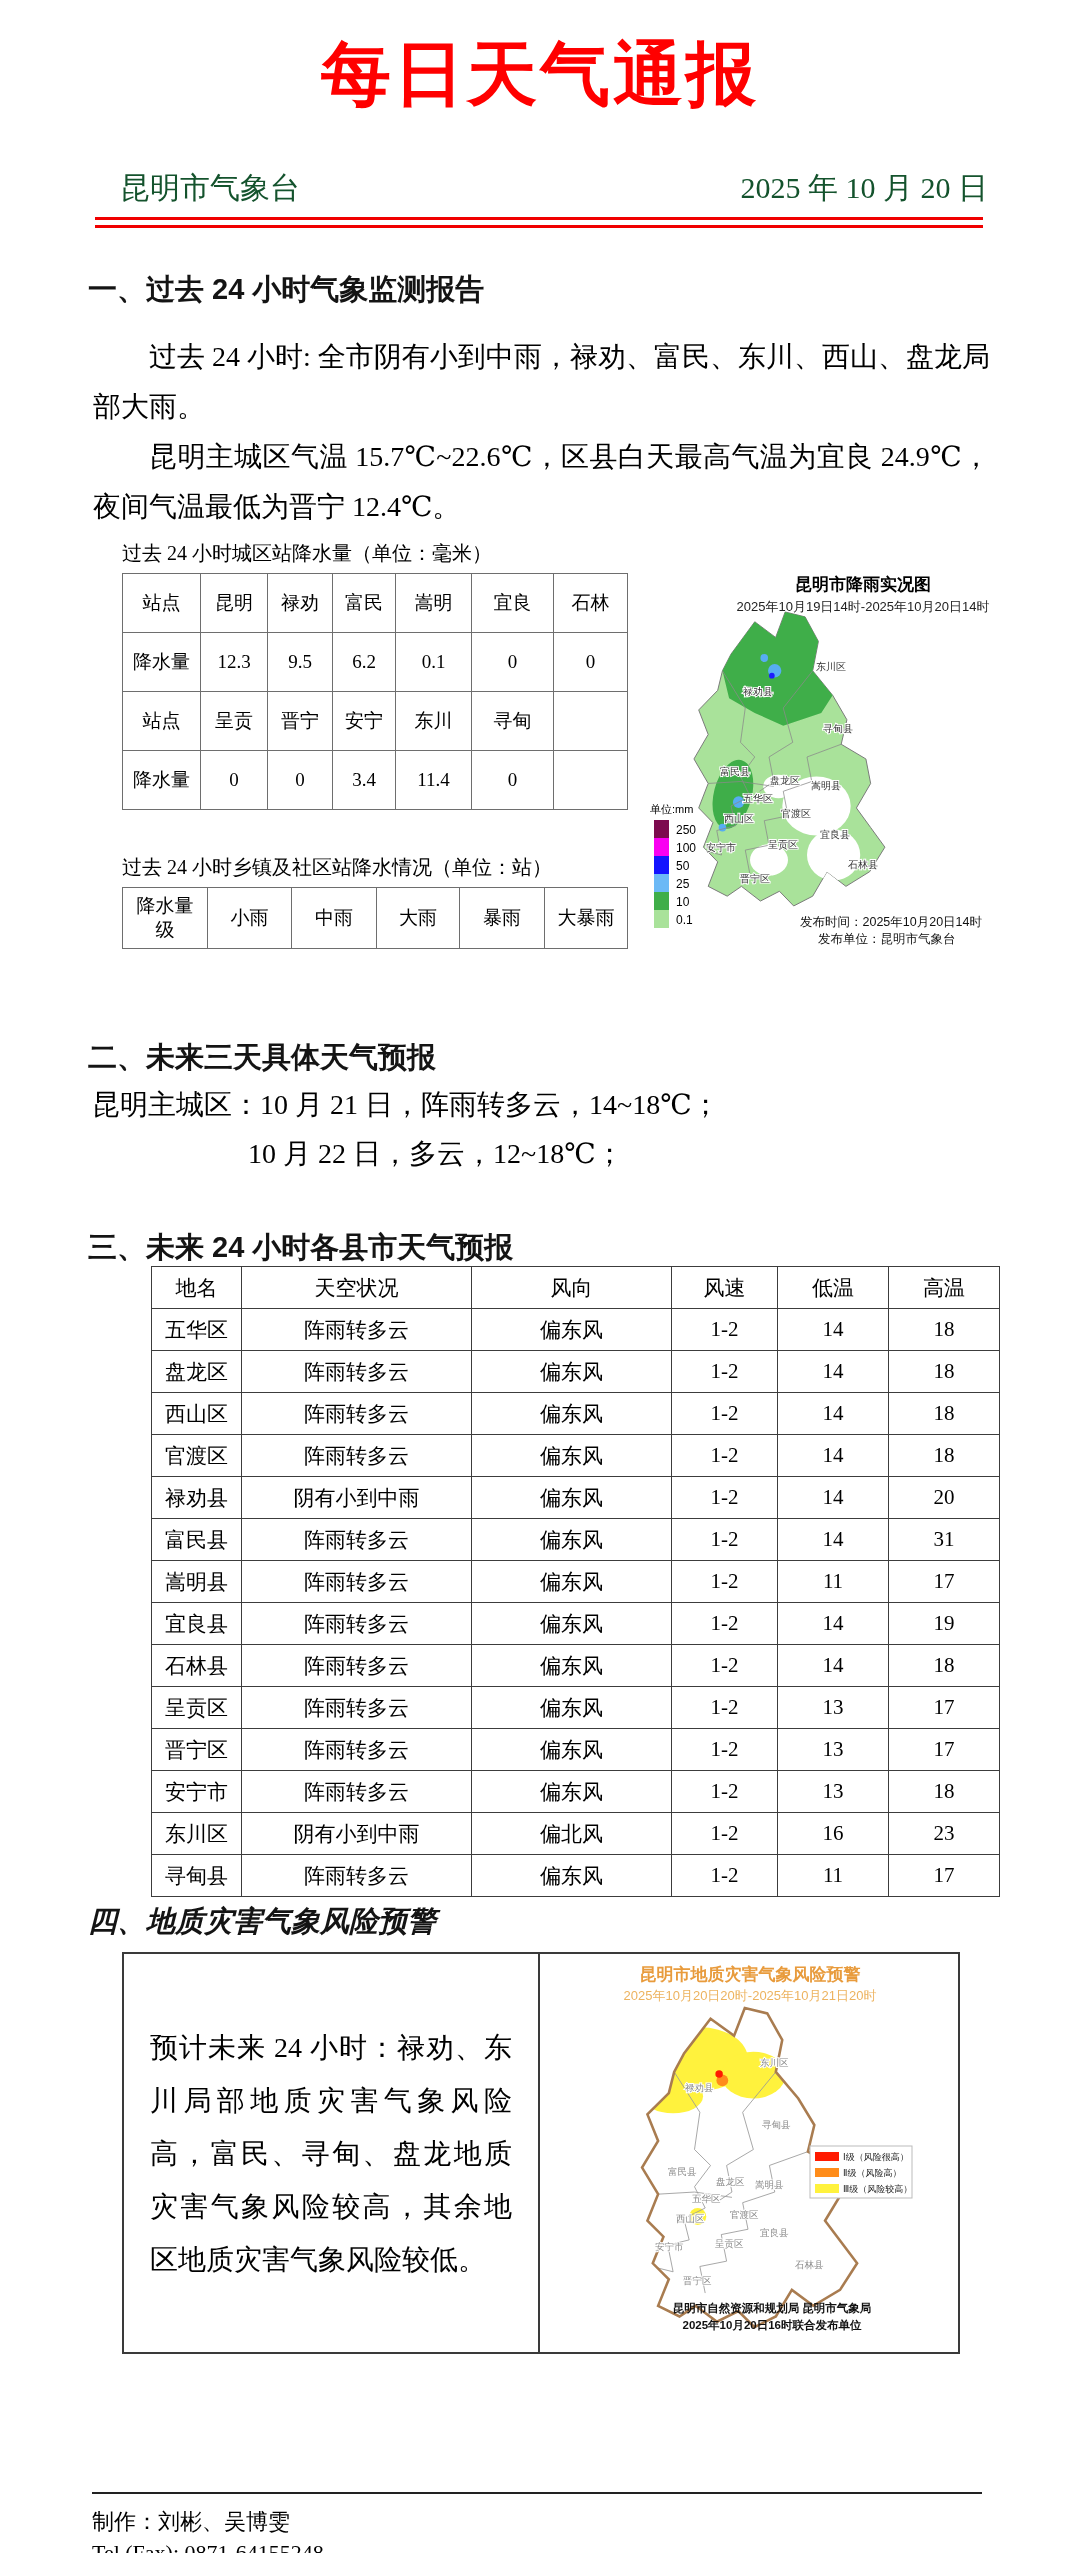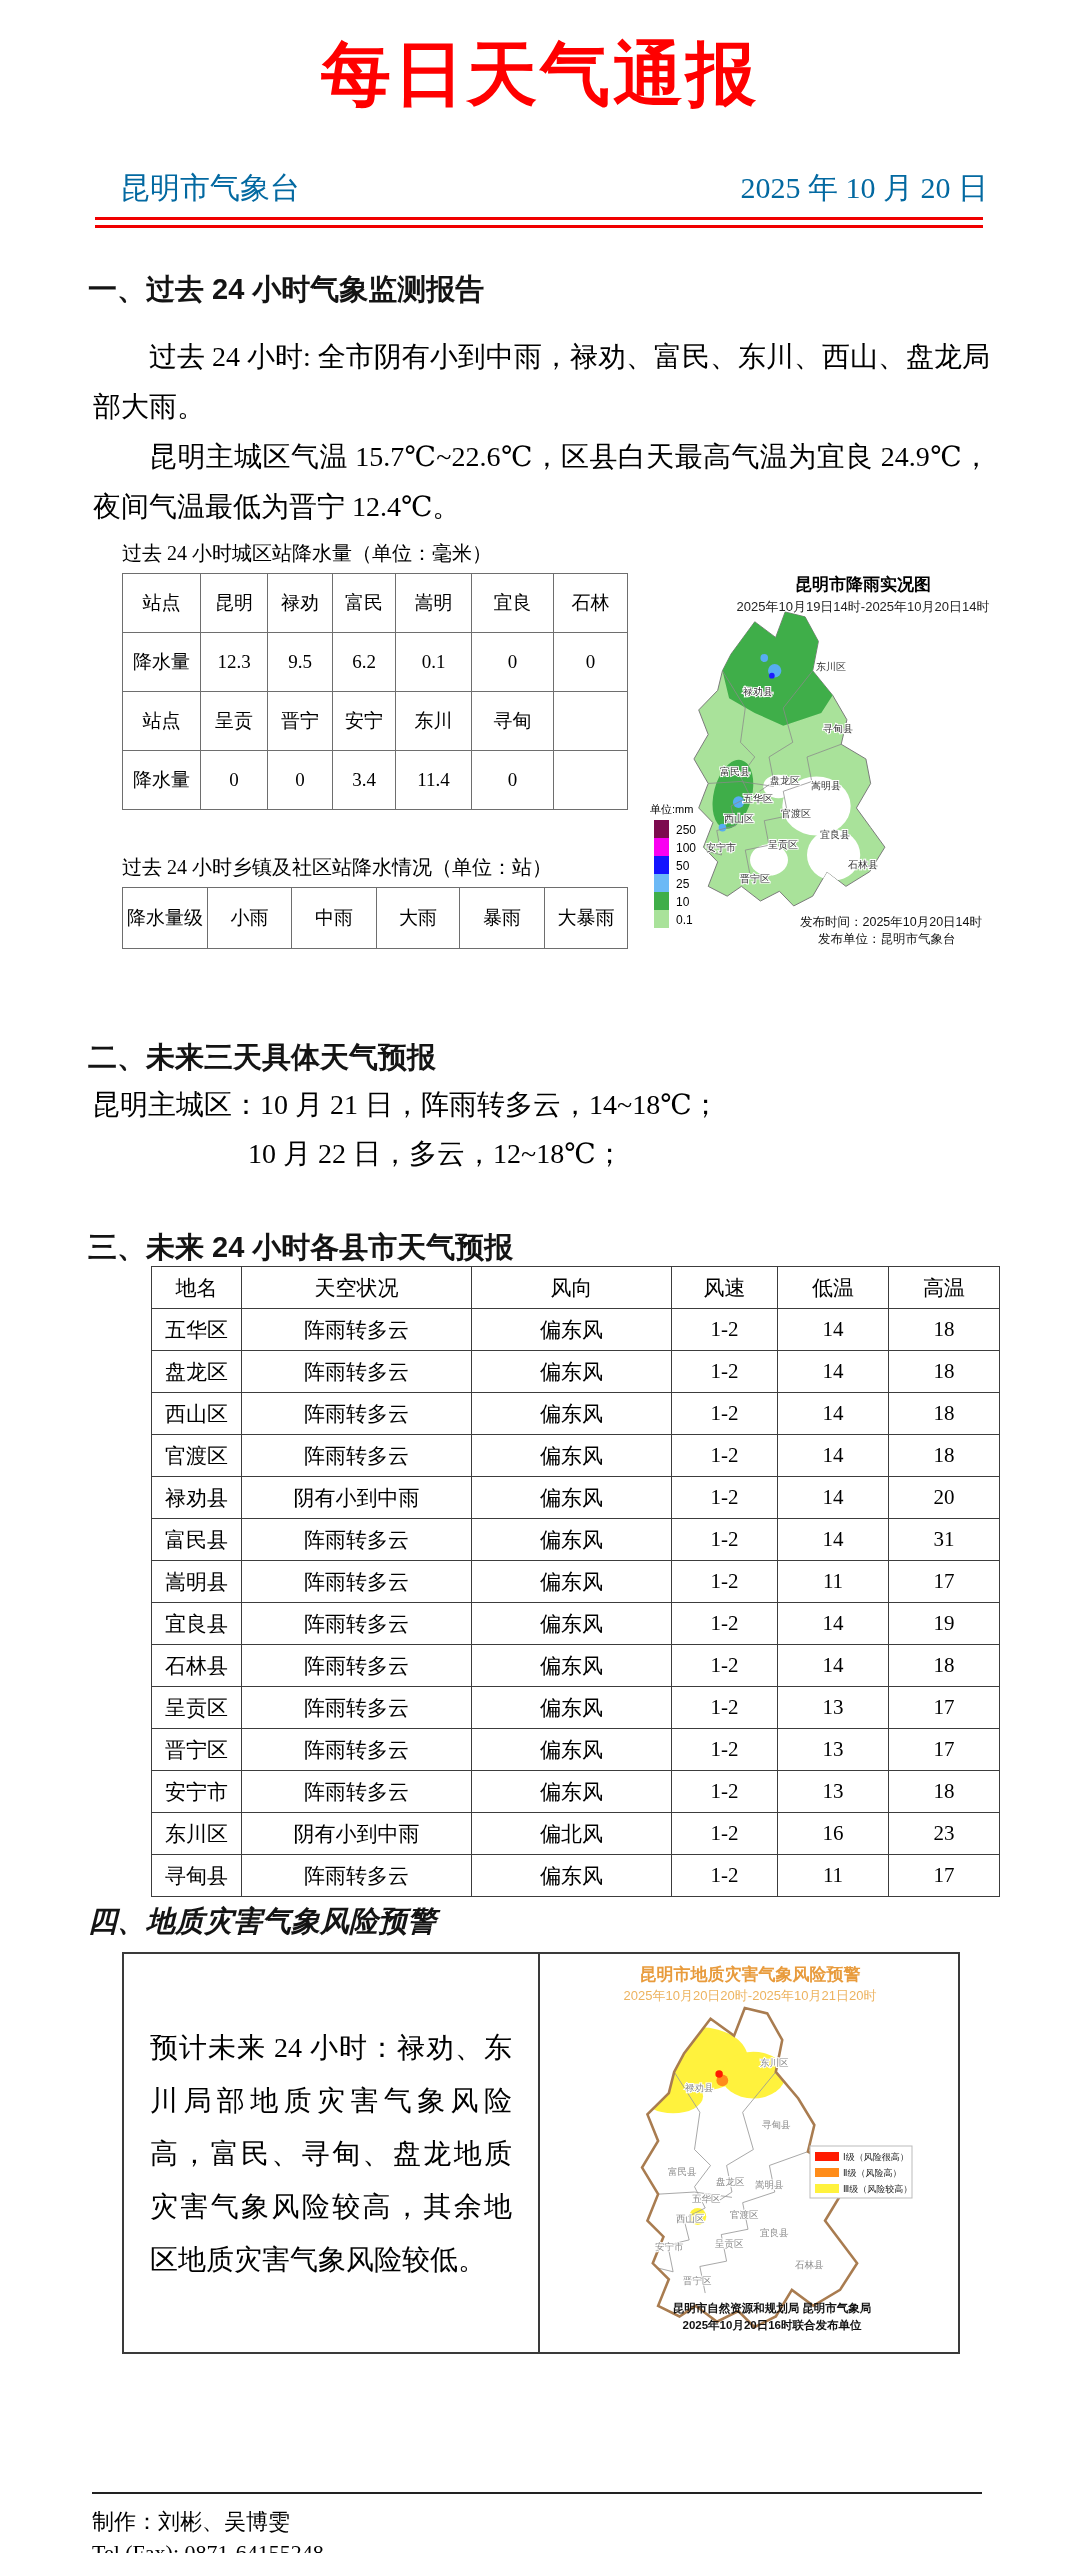--- a/index.html
+++ b/index.html
@@ -3,39 +3,39 @@
 <meta charset="utf-8">
 <style>
   html,body { margin:0; padding:0; background:#ffffff; }
   .page { position:relative; width:1080px; height:2553px; background:#fff; overflow:hidden;
           font-family:"Liberation Serif","DejaVu Serif",serif; color:#000;margin-top:20px; }
 
   .doc-title { position:absolute; top:8px; left:0; width:100%; text-align:center;
                font-size:70px; font-weight:bold; color:#ff0000; letter-spacing:3px; }
 
   .hdr { position:absolute; top:148px; left:120px; width:868px; display:flex;
-         justify-content:space-between; font-size:30px; color:#0369a1; }
+         justify-content:space-between; font-size:30px; color:#14532d; }
 
   .rule { position:absolute; top:197px; left:95px; width:888px; height:5px;
           border-top:3px solid #f00000; border-bottom:3px solid #f00000; }
 
   .h-sec { position:absolute; left:88px; margin:0; font-family:"Liberation Sans","DejaVu Sans",sans-serif;
            font-size:29px; font-weight:bold; color:#141414; }
   #h1 { top:250px; } #h2 { top:1018px; } #h3 { top:1208px; } #h4 { top:1882px;font-style:italic; }
 
   .paras { position:absolute; top:312px; left:93px; width:897px;
            font-size:28px; line-height:50px; text-align:justify; }
   .paras p { margin:0; text-indent:2em; }
 
   .mon-left { position:absolute; top:520px; left:90px; width:560px; }
   .cap { font-size:20px; margin:0 0 6px 32px; }
   .cap2 { margin-top:44px; }
   table { border-collapse:collapse; table-layout:fixed; }
   .t1, .t2 { margin-left:32px; width:505px; }
-  .t1 td, .t2 td { border:1px solid #6e6e6e; text-align:center; font-size:19px; padding:0 0; }
+  .t1 td, .t2 td { border:1px solid #6e6e6e; text-align:center; font-size:19px; padding:0 10px; }
   .t1 td { height:58px; }
   .t2 tr:first-child td { height:68px; line-height:24px; }
   .t2 tr:last-child td { height:60px; }
 
   .rainmap { position:absolute; top:550px; left:648px; }
 
   .s2lines { position:absolute; top:1060px; left:92px; font-size:28px; line-height:49px; }
   .s2lines div.ind { padding-left:156px; }
 
   .bigtable { position:absolute; top:1246px; left:115px; width:848px;padding-left:36px; }

